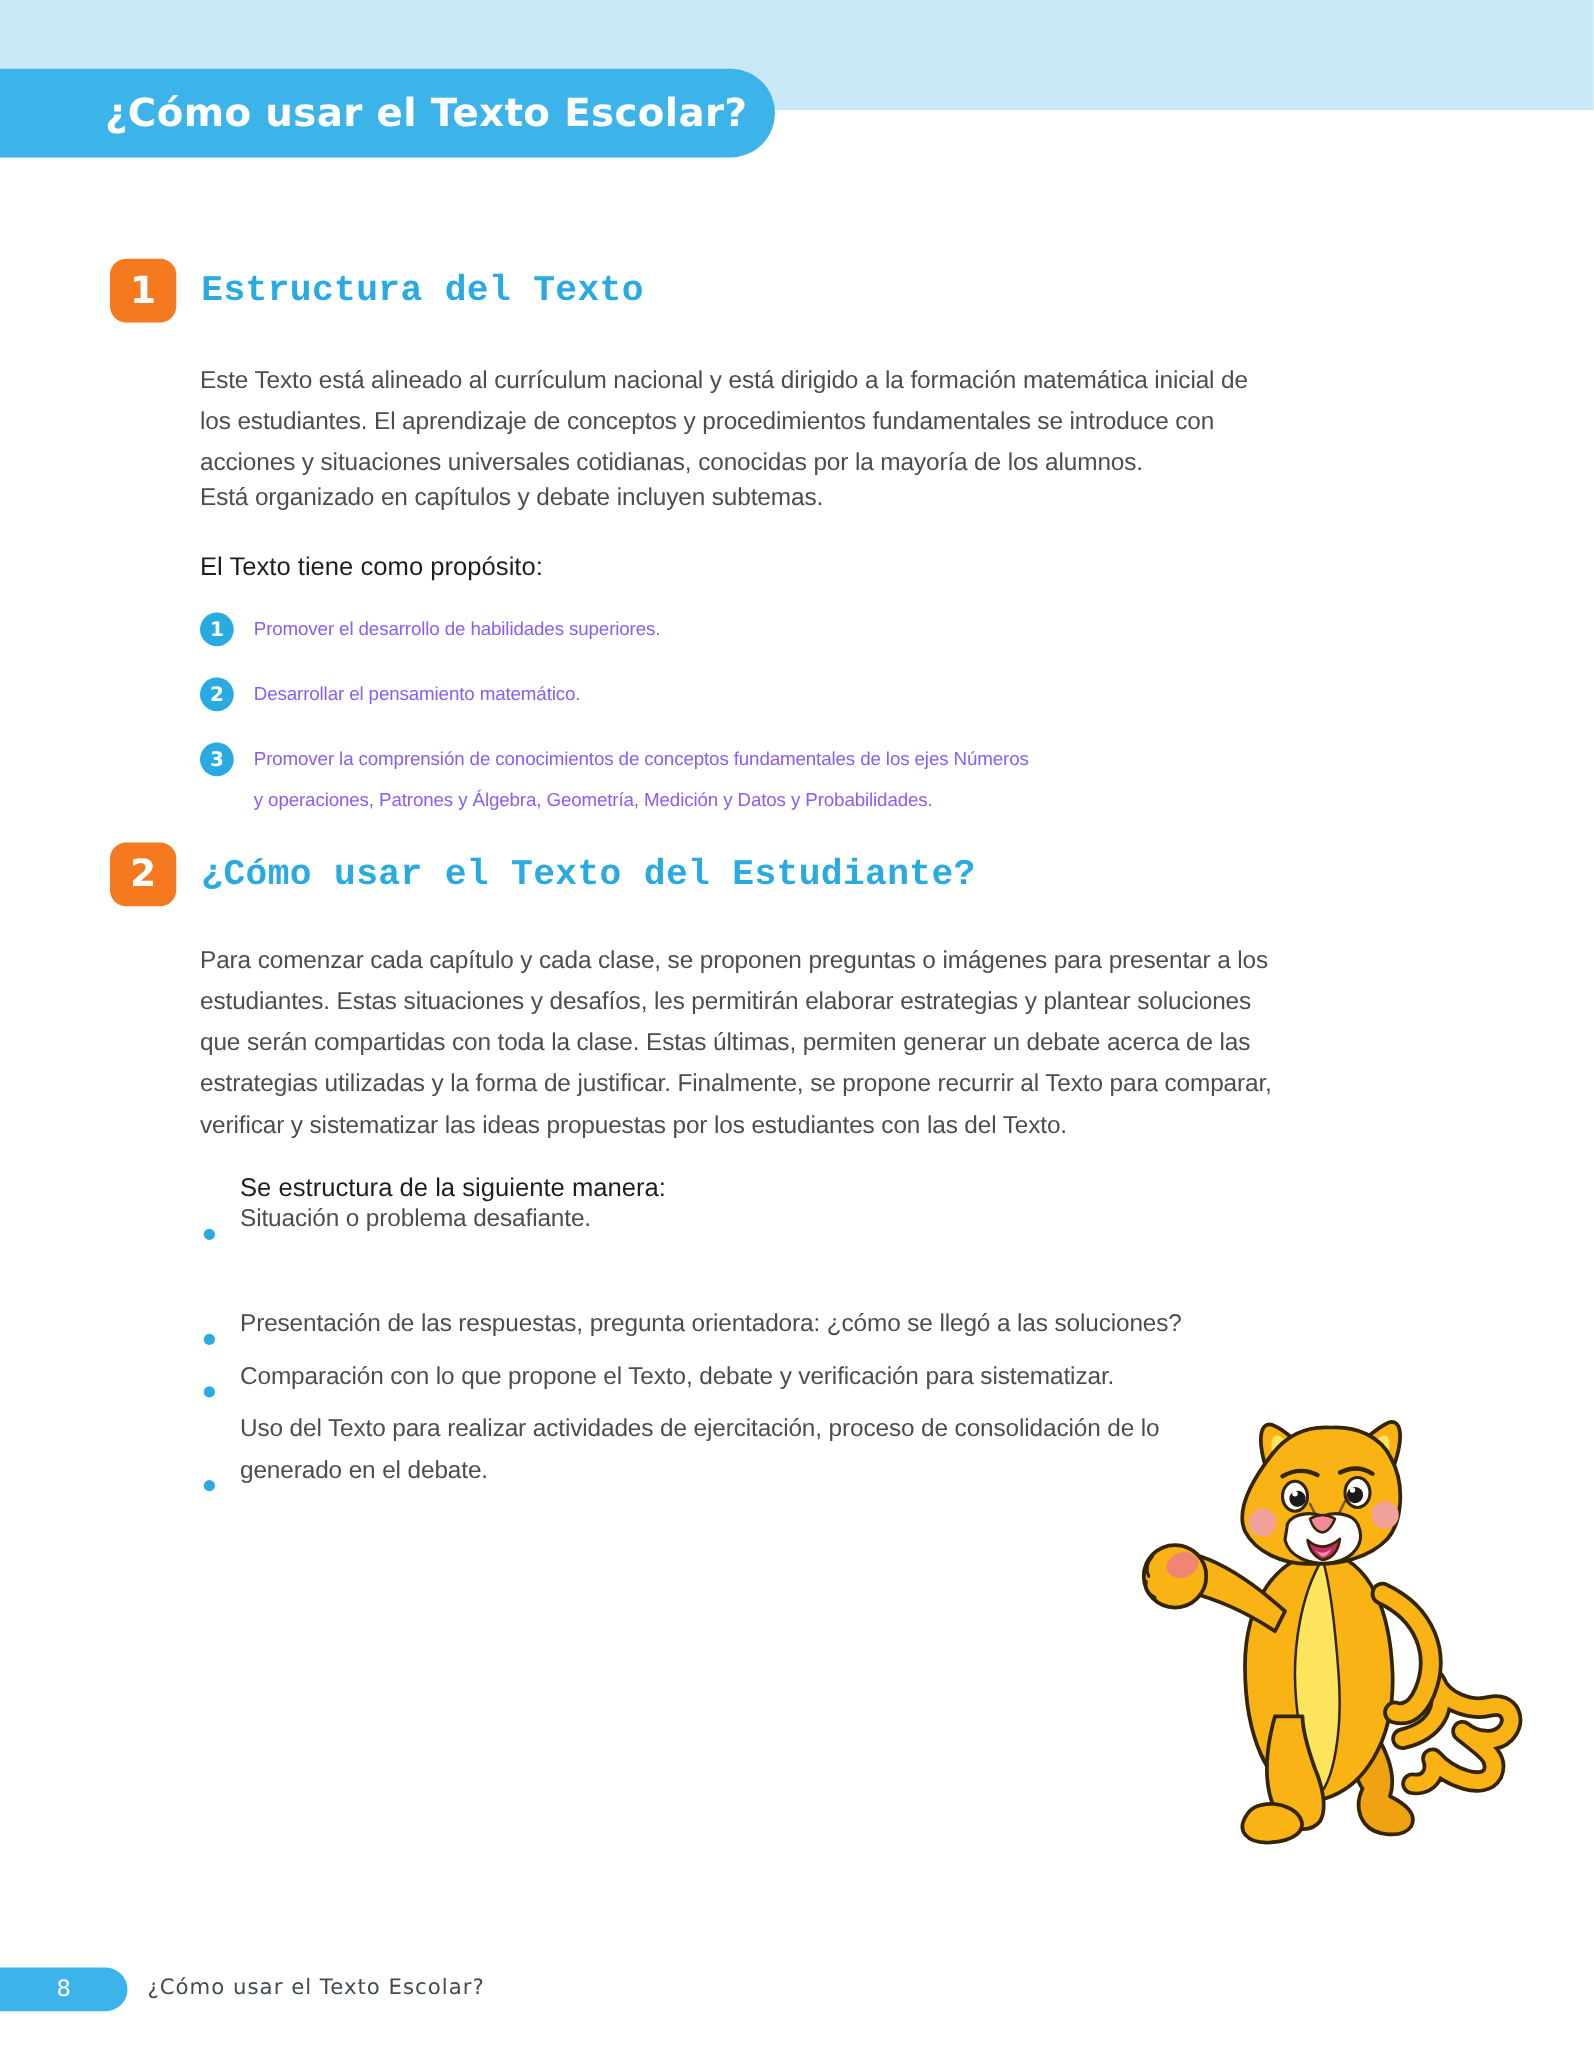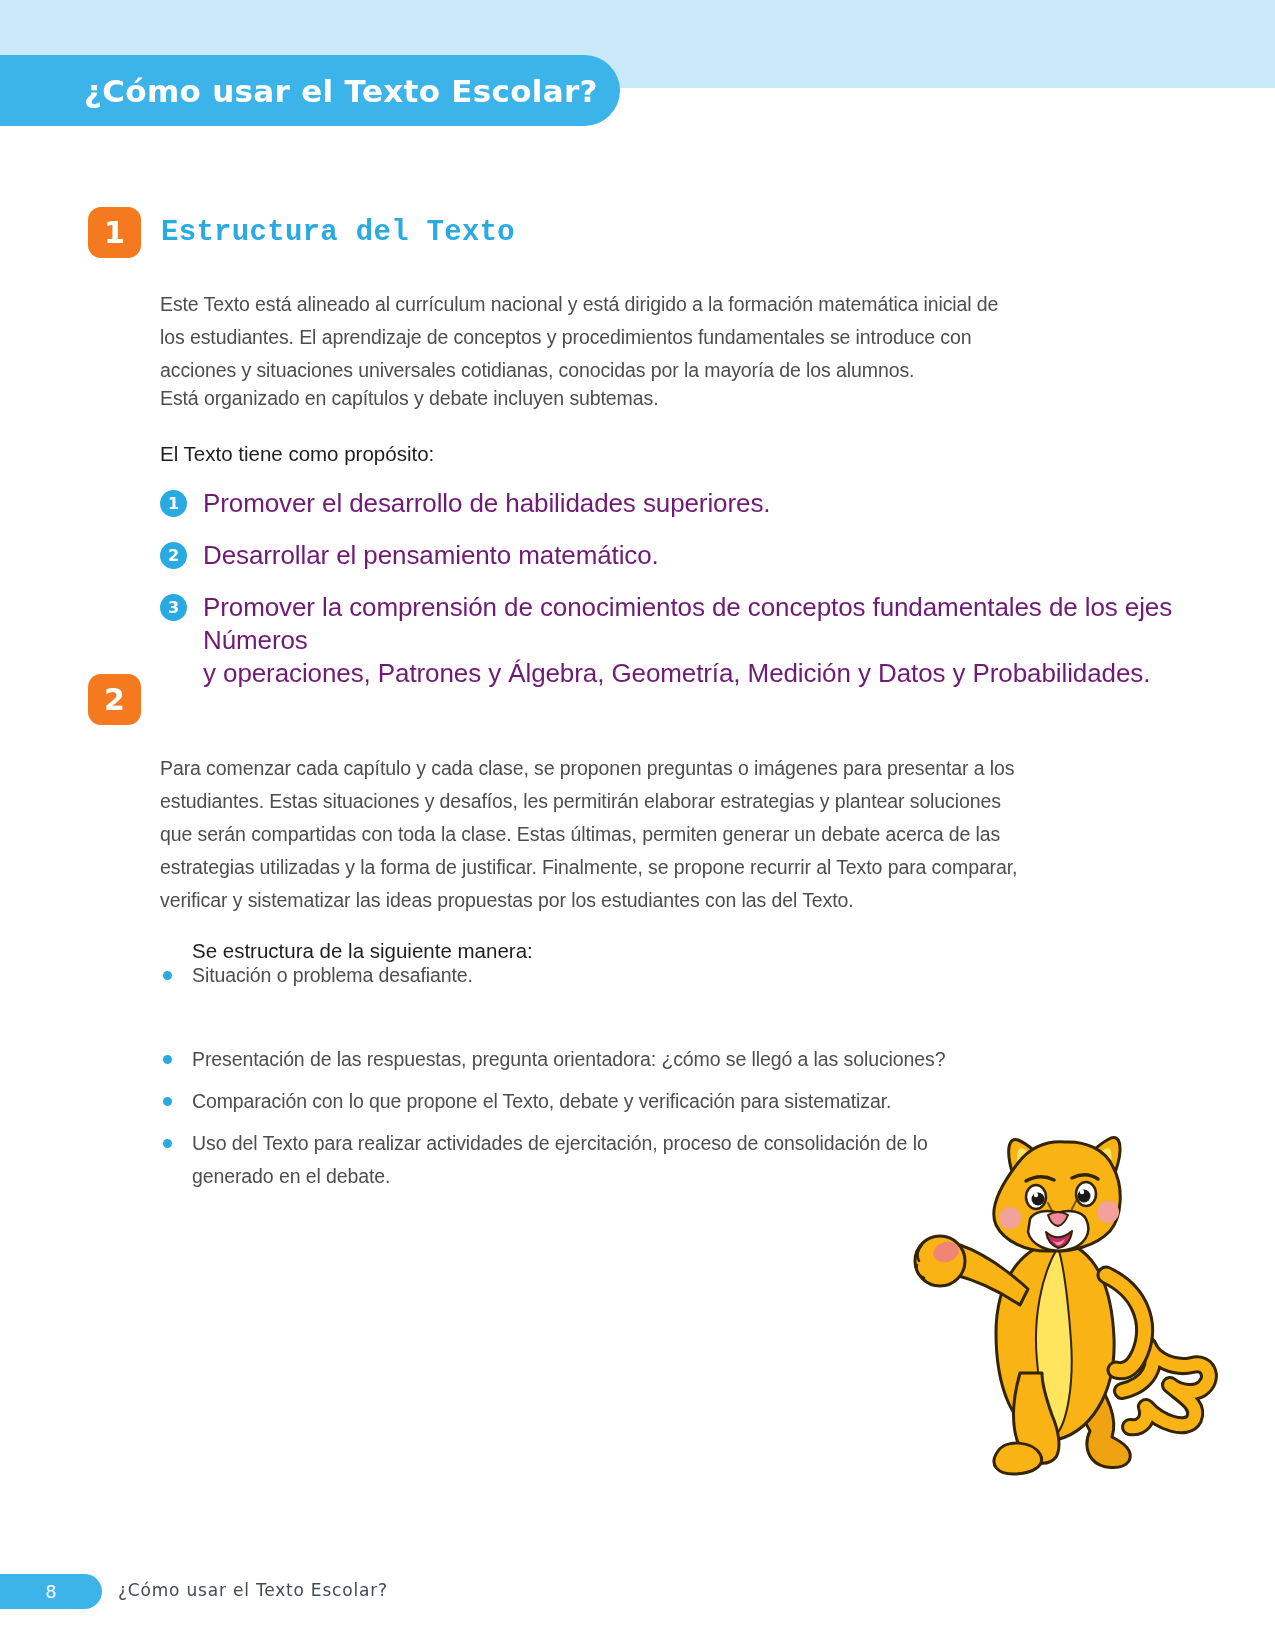--- a/index.html
+++ b/index.html
@@ -41,26 +41,26 @@
   }
 
   
   .n-item{position:absolute;left:160px;display:flex;align-items:flex-start;}
   .n-circle{
     width:27px;height:27px;border-radius:50%;background:#29ABE2;color:#fff;flex:0 0 auto;
     font-family:"DejaVu Sans",sans-serif;font-weight:bold;font-size:16px;
     display:flex;align-items:center;justify-content:center;margin-top:3px;
   }
   .n-text{
-    margin-left:16px;font-size:26px;line-height:33px;color:#701a75;
+    margin-left:16px;font-size:15px;line-height:33px;color:#8b5cf6;
     letter-spacing:-0.1px;white-space:pre-line;width:970px;
   }
 
   
-  .b-item{position:absolute;left:163px;display:flex;align-items:flex-start;}
+  .b-item{position:absolute;left:163px;display:flex;align-items:flex-end;}
   .b-dot{width:9px;height:9px;border-radius:50%;background:#29ABE2;flex:0 0 auto;margin-top:12px;}
   .b-text{
     margin-left:20px;font-size:19.5px;line-height:33px;color:#4D4D4D;
     letter-spacing:-0.1px;white-space:pre-line;width:1000px;
   }
 
   
   .mascot{position:absolute;left:900px;top:1133px;width:330px;height:345px;}
 
   
@@ -105,20 +105,21 @@
     <div class="n-text">Desarrollar el pensamiento matemático.</div>
   </div>
   <div class="n-item" style="top:591px;">
     <div class="n-circle">3</div>
     <div class="n-text">Promover la comprensión de conocimientos de conceptos fundamentales de los ejes Números
 y operaciones, Patrones y Álgebra, Geometría, Medición y Datos y Probabilidades.</div>
   </div>
 
   <div class="sec-header" style="top:673px;">
     <div class="num-badge">2</div>
+    <div class="sec-title">¿Cómo usar el Texto del Estudiante?</div>
   </div>
 
   <div class="para" style="top:752px;">Para comenzar cada capítulo y cada clase, se proponen preguntas o imágenes para presentar a los
 estudiantes. Estas situaciones y desafíos, les permitirán elaborar estrategias y plantear soluciones
 que serán compartidas con toda la clase. Estas últimas, permiten generar un debate acerca de las
 estrategias utilizadas y la forma de justificar. Finalmente, se propone recurrir al Texto para comparar,
 verificar y sistematizar las ideas propuestas por los estudiantes con las del Texto.</div>
   <div class="intro-bold" style="top:934px;margin-left:32px;">Se estructura de la siguiente manera:</div>
 
   <div class="b-item" style="top:959px;">

